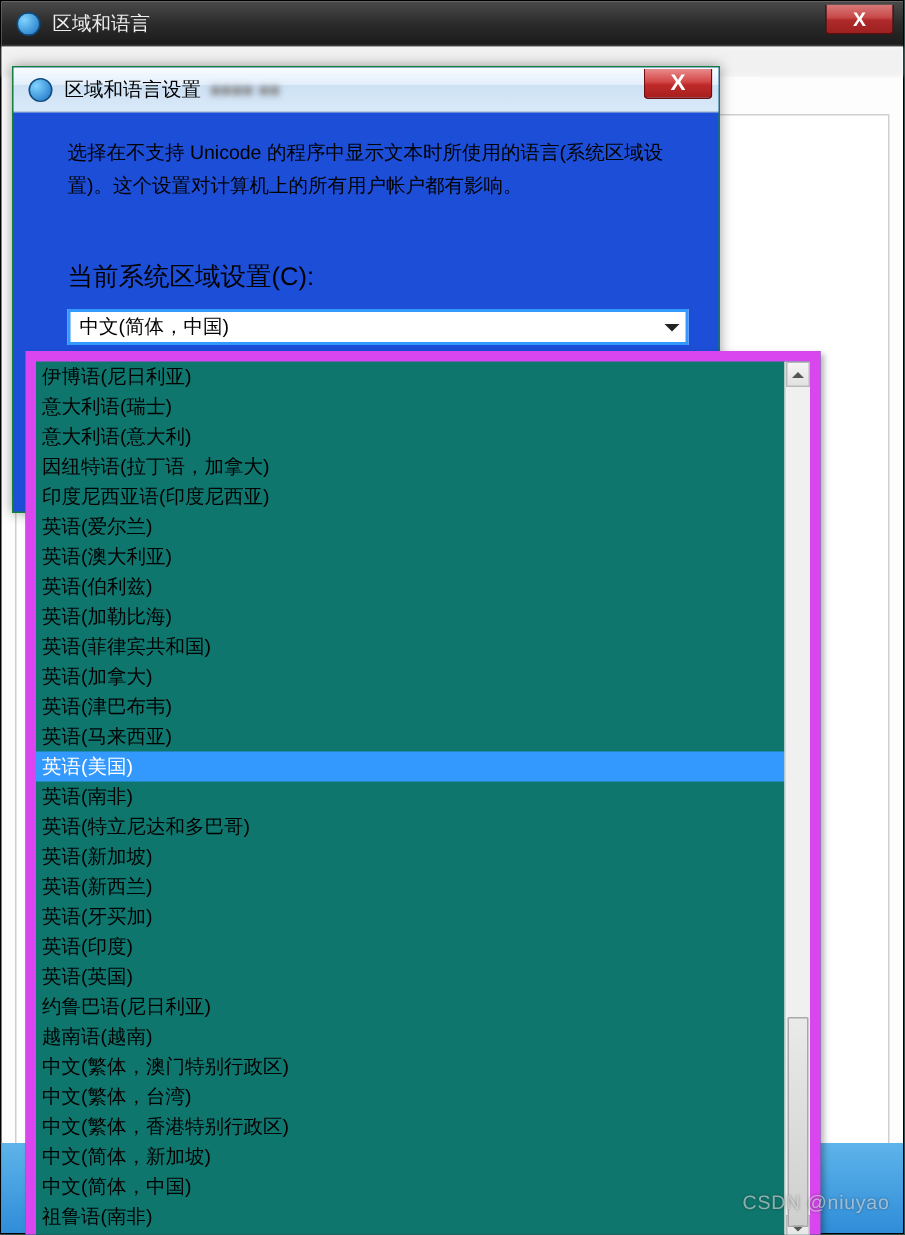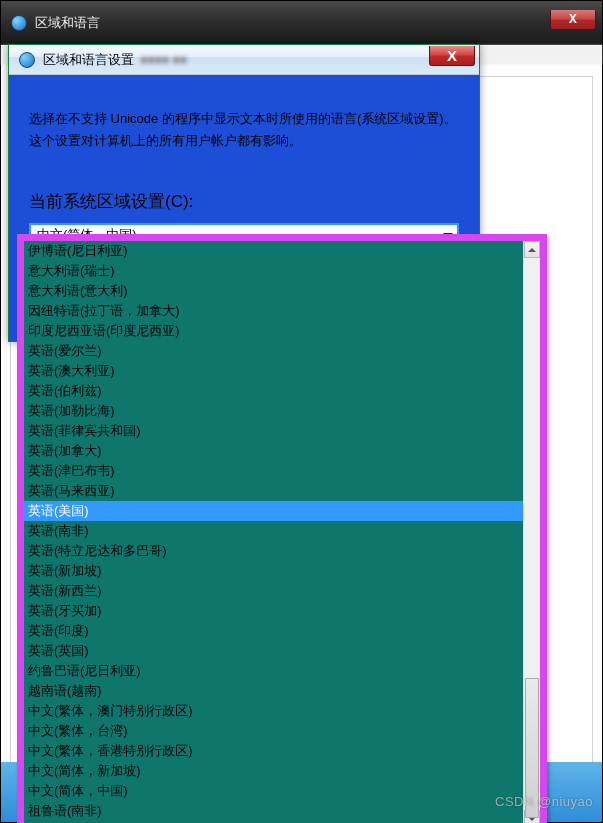--- a/index.html
+++ b/index.html
@@ -15,27 +15,26 @@
     
     .parent-window {
       position: absolute;
       top: 0; left: 0;
       width: 603px;
       height: 823px;
       background: #fdfdfd;
       border: 1px solid #000;
     }
     .parent-titlebar {
-      height: 44px;
+      height: 30px;
       background: linear-gradient(to bottom, #4a4a4a 0%, #2b2b2b 50%, #1a1a1a 100%);
       display: flex;
       align-items: center;
       color: #fff;
       position: relative;
-      font-family: Liberation Mono, monospace;
     }
     .parent-titlebar .icon-area {
       width: 24px; height: 24px;
       margin: 0 4px 0 6px;
       display: flex; align-items: center; justify-content: center;
     }
     .globe-icon {
       width: 16px; height: 16px;
       border-radius: 50%;
       background: radial-gradient(circle at 30% 30%, #7fd4ff, #1a6fc2);
@@ -114,24 +113,25 @@
       border: 1px solid #6a0e0e;
       border-top: none;
       border-radius: 0 0 3px 3px;
       display: flex; align-items: center; justify-content: center;
       color: #fff;
       font-weight: bold;
       font-size: 15px;
       font-family: Arial;
     }
     .dialog-body {
-      padding: 33px 20px;
+      padding: 16px 20px;
       color: #000;
       font-size: 13px;
       line-height: 1.7;
+      margin-left: 16px;
     }
     .dialog-label {
       margin-top: 36px;
       font-size: 17px;
     }
     .combo {
       margin-top: 6px;
       width: 100%;
       height: 24px;
       border: 2px solid #3399ff;

